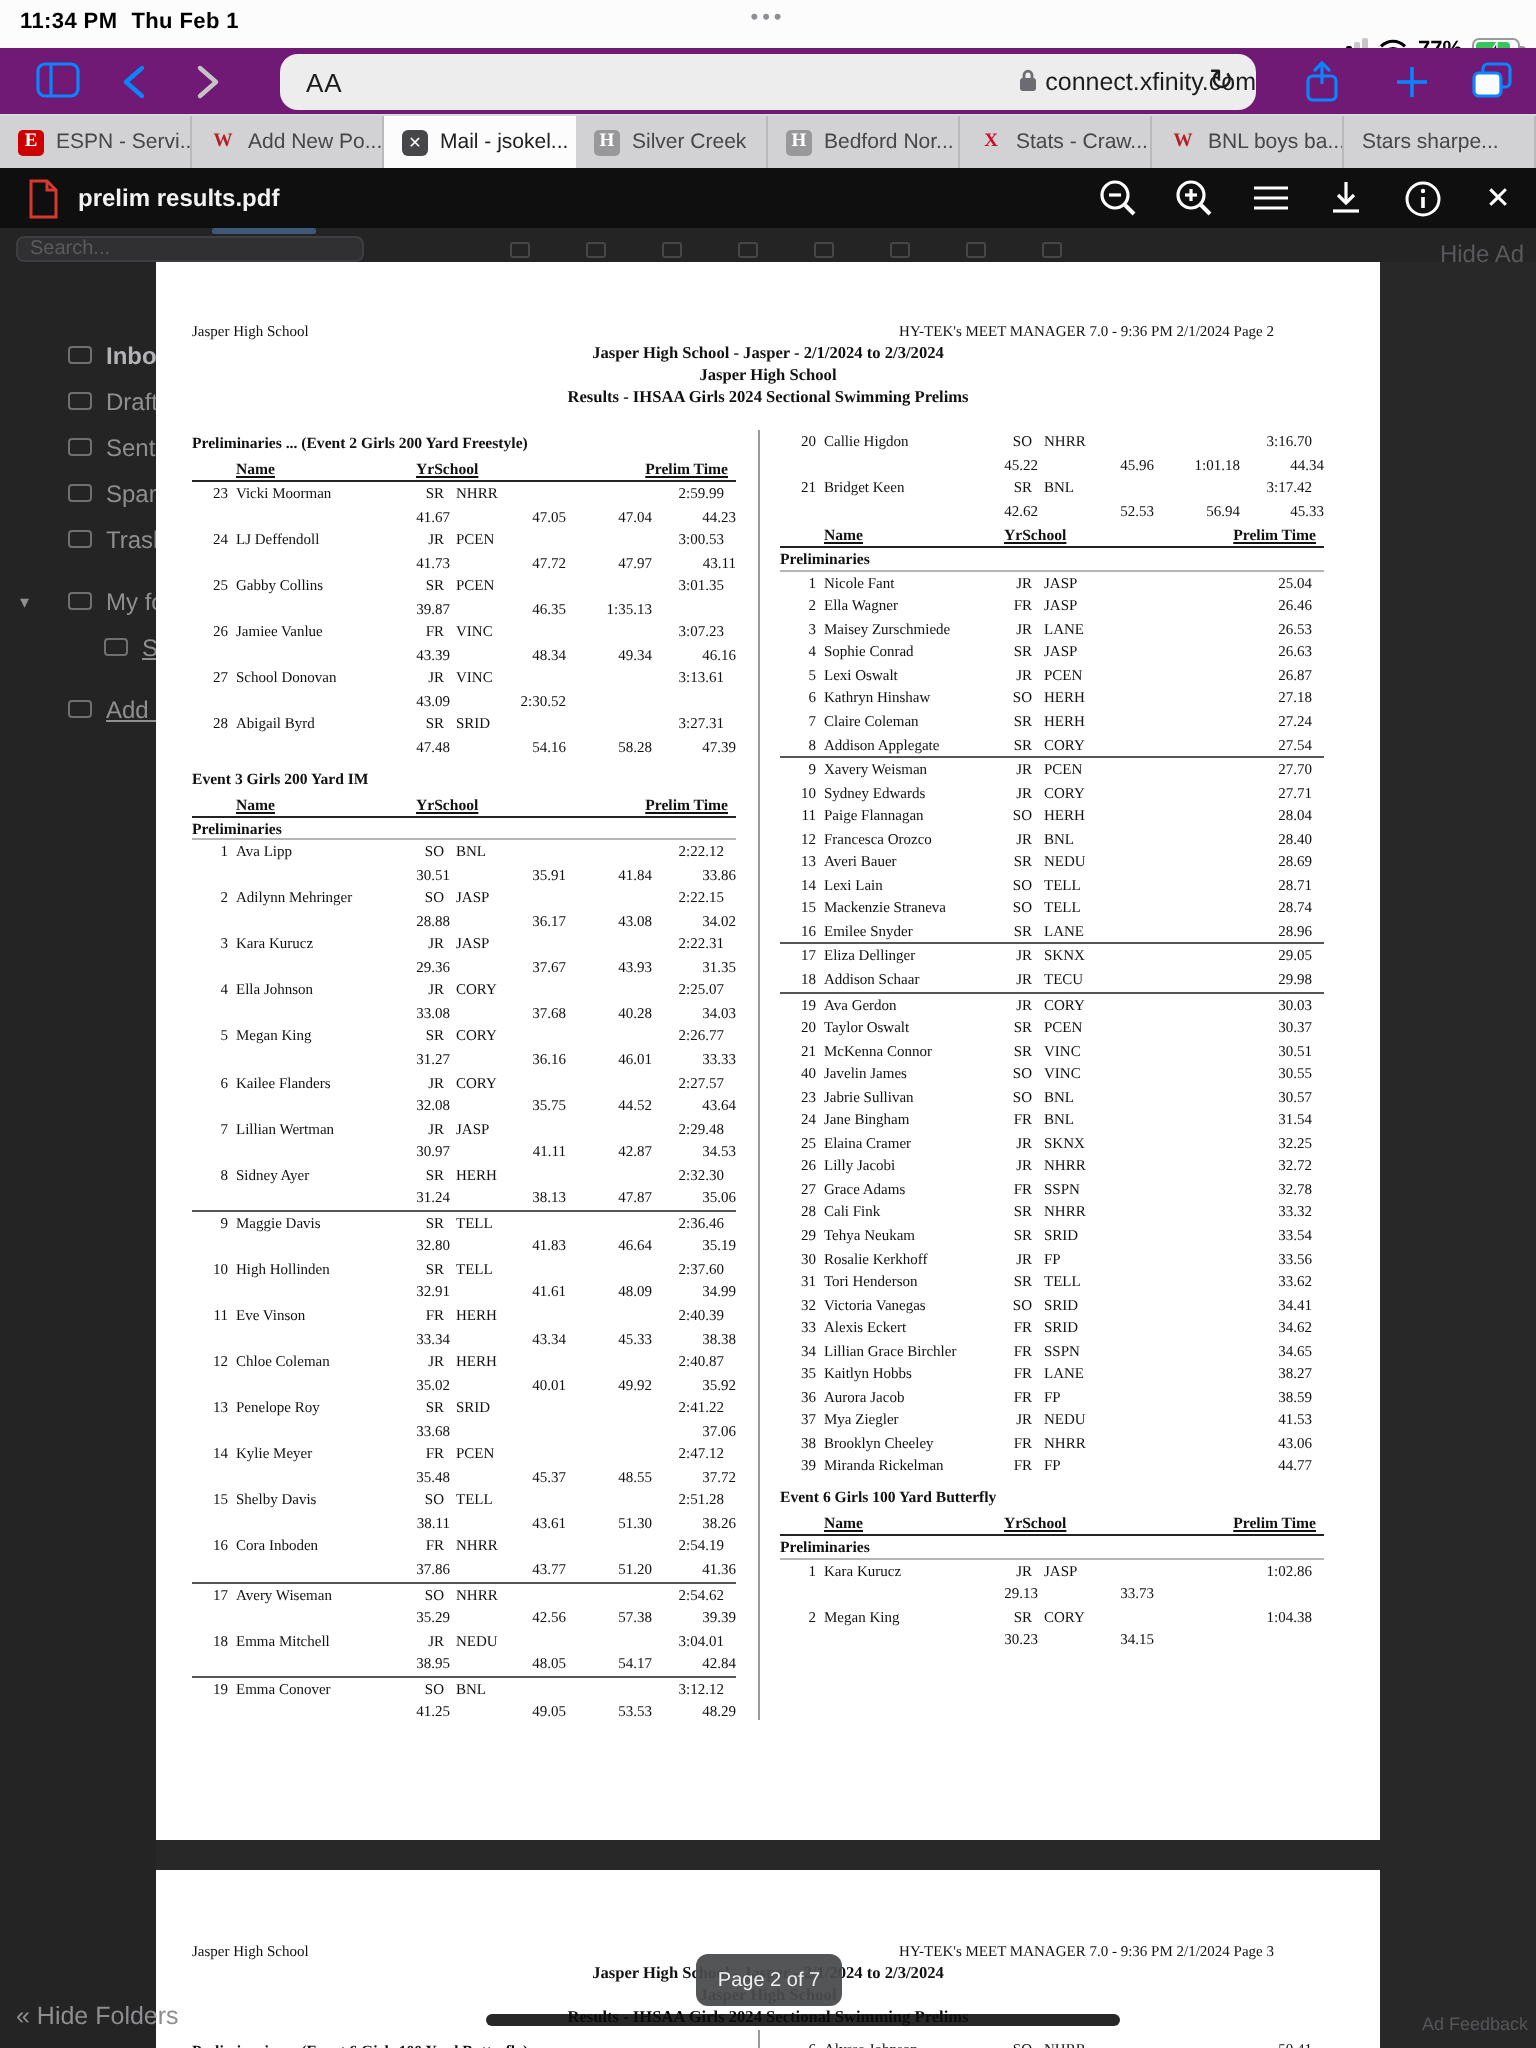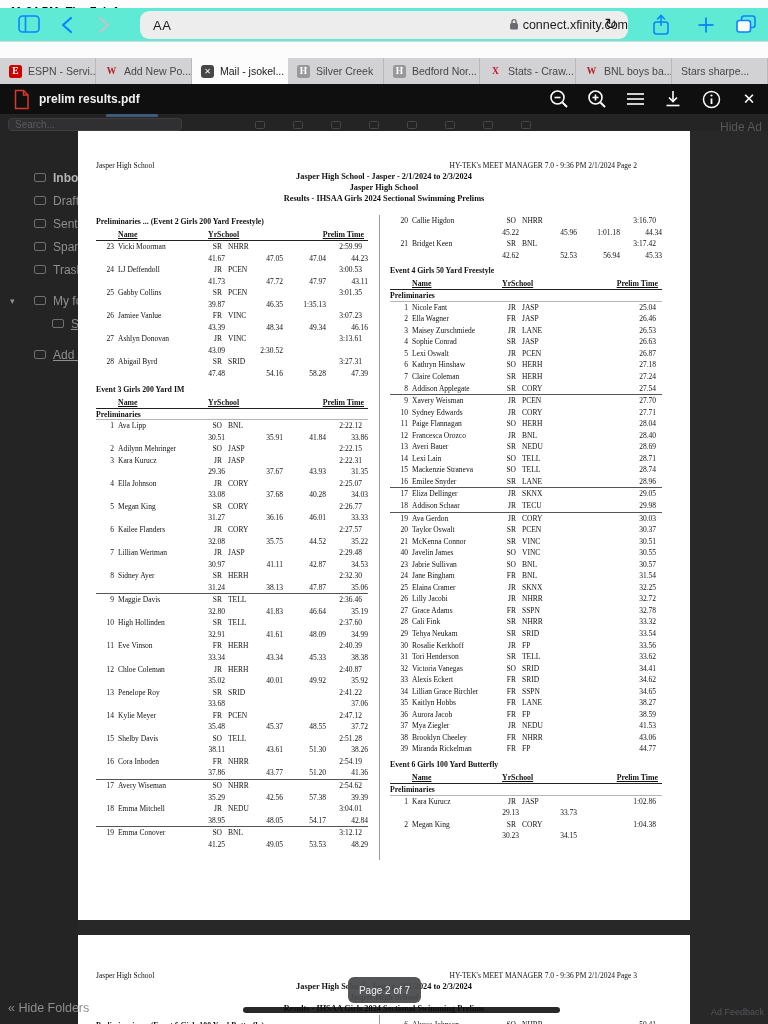--- a/index.html
+++ b/index.html
@@ -15,21 +15,21 @@
 .bars{display:flex;align-items:flex-end;gap:1.5px;height:10px;}
 .bars i{display:block;width:2.5px;border-radius:1px;background:#000;}
 .bars i.b1{height:4px}.bars i.b2{height:6px}.bars i.b3{height:8px;background:#c7c7c9}.bars i.b4{height:10px;background:#c7c7c9}
 #battpct{font-size:11px;font-weight:600;color:#000;}
 .battery{position:relative;width:24px;height:12px;border:1px solid #9a9a9e;border-radius:3.5px;}
 .battery .fill{position:absolute;left:1px;top:1px;bottom:1px;width:76%;background:#35c759;border-radius:2px;}
 .battery .nub{position:absolute;right:-3.5px;top:3px;width:2.5px;height:5px;background:#9a9a9e;border-radius:0 2px 2px 0;}
 .battery svg{position:absolute;left:7px;top:0.5px;}
 
 
-#toolbar{position:absolute;left:0;top:8px;width:768px;height:34px;background:#5eead4;border-bottom:1px solid #d8d8da;}
+#toolbar{position:absolute;left:0;top:24px;width:768px;height:34px;background:#701a75;border-bottom:1px solid #d8d8da;}
 .tbico{position:absolute;top:7px;}
 #urlpill{position:absolute;left:140px;top:3px;width:488px;height:28px;background:#ededee;border-radius:9px;}
 #aa{position:absolute;left:13px;top:7px;font-size:13px;color:#1c1c1e;letter-spacing:.5px;}
 #domainwrap{position:absolute;left:0;right:0;top:7px;text-align:right;font-size:12.5px;color:#1c1c1e;}
 #domainwrap svg{vertical-align:-1px;margin-right:4px;}
 #reload{position:absolute;right:11px;top:4px;font-size:15px;color:#1c1c1e;}
 
 
 #tabbar{position:absolute;left:0;top:58px;width:768px;height:26px;background:#d2d2d4;display:flex;}
 .tab{width:96px;height:26px;display:flex;align-items:center;padding-left:9px;gap:6px;border-right:1px solid #b9b9bb;overflow:hidden;background:#d2d2d4;}
@@ -381,21 +381,21 @@
             <div class="srow">
               <span class="s1">43.39</span>
               <span class="s2">48.34</span>
               <span class="s3">49.34</span>
               <span class="s4">46.16</span>
             </div>
           </div>
           <div class="entry">
             <div class="rrow">
               <span class="rk">27</span>
-              <span class="nm">Ashlyn Donovan</span>
+              <span class="nm">School Donovan</span>
               <span class="yr">JR</span>
               <span class="sc">VINC</span>
               <span class="tm">3:13.61</span>
             </div>
             <div class="srow">
               <span class="s1">43.09</span>
               <span class="s2">2:30.52</span>
               <span class="s3"></span>
               <span class="s4"></span>
             </div>
@@ -438,20 +438,26 @@
             </div>
           </div>
           <div class="entry">
             <div class="rrow">
               <span class="rk">2</span>
               <span class="nm">Adilynn Mehringer</span>
               <span class="yr">SO</span>
               <span class="sc">JASP</span>
               <span class="tm">2:22.15</span>
             </div>
+            <div class="srow">
+              <span class="s1">28.88</span>
+              <span class="s2">36.17</span>
+              <span class="s3">43.08</span>
+              <span class="s4">34.02</span>
+            </div>
           </div>
           <div class="entry">
             <div class="rrow">
               <span class="rk">3</span>
               <span class="nm">Kara Kurucz</span>
               <span class="yr">JR</span>
               <span class="sc">JASP</span>
               <span class="tm">2:22.31</span>
             </div>
             <div class="srow">
@@ -496,21 +502,21 @@
               <span class="rk">6</span>
               <span class="nm">Kailee Flanders</span>
               <span class="yr">JR</span>
               <span class="sc">CORY</span>
               <span class="tm">2:27.57</span>
             </div>
             <div class="srow">
               <span class="s1">32.08</span>
               <span class="s2">35.75</span>
               <span class="s3">44.52</span>
-              <span class="s4">35.22</span>
+              <span class="s4">43.64</span>
             </div>
           </div>
           <div class="entry">
             <div class="rrow">
               <span class="rk">7</span>
               <span class="nm">Lillian Wertman</span>
               <span class="yr">JR</span>
               <span class="sc">JASP</span>
               <span class="tm">2:29.48</span>
             </div>
@@ -726,21 +732,20 @@
               <span class="sc">BNL</span>
               <span class="tm">3:17.42</span>
             </div>
             <div class="srow">
               <span class="s1">42.62</span>
               <span class="s2">52.53</span>
               <span class="s3">56.94</span>
               <span class="s4">45.33</span>
             </div>
           </div>
-          <div class="sec-title event">Event 4  Girls 50 Yard Freestyle</div>
           <div class="colhdr">
             <span class="hn">Name</span>
             <span class="hy">YrSchool</span>
             <span class="ht">Prelim Time</span>
           </div>
           <div class="prelims">Preliminaries</div>
           <div class="entry">
             <div class="rrow">
               <span class="rk">1</span>
               <span class="nm">Nicole Fant</span>

